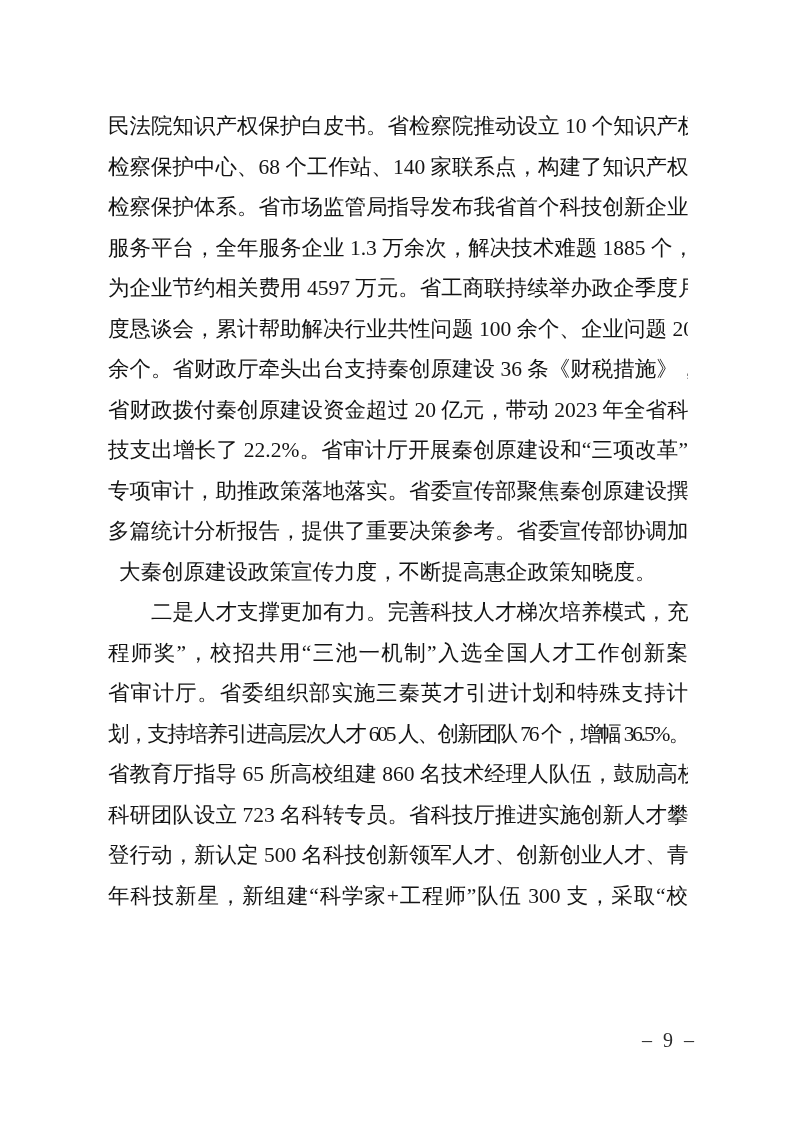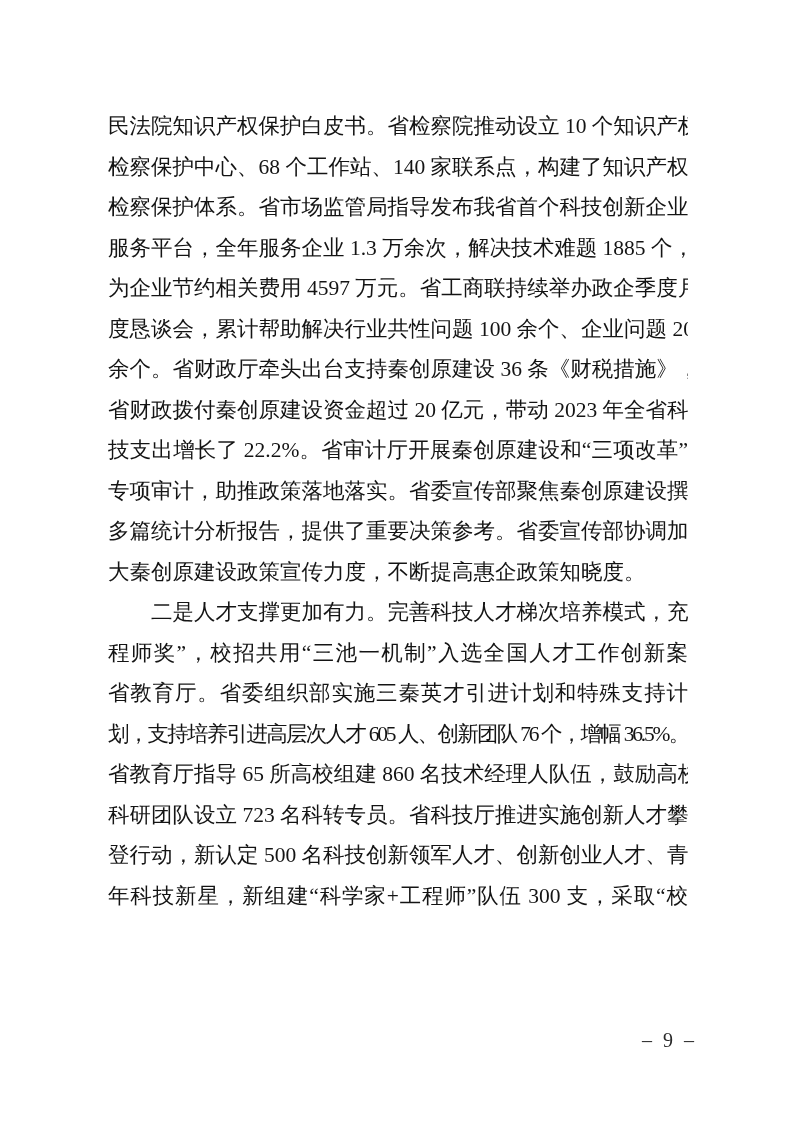--- a/index.html
+++ b/index.html
@@ -25,20 +25,21 @@
     height: 40.5px;
     line-height: 40.5px;
     white-space: nowrap;
     overflow: hidden;
     text-align: justify;
     text-align-last: justify;
     text-justify: inter-character;
   }
   .line.para-end {
     text-align-last: left;
+    margin-left: 11px;
   }
   .line.indent {
     text-indent: 43px;
   }
   .line.tight {
     letter-spacing: -2.2px;
   }
   .b {
     font-weight: 400;
     font-family: "Liberation Sans", "DejaVu Sans", sans-serif;
@@ -113,21 +114,21 @@
       <span class="b">二是人才支撑更加有力。</span><span>完善科技人才梯次培养模式，充</span>
     </div>
 
 
 
     <div class="line">
       <span>程师奖”，校招共用“三池一机制”入选全国人才工作创新案</span>
     </div>
 
     <div class="line">
-      <span>省教育厅。</span><span class="b">省委组织部</span><span>实施三秦英才引进计划和特殊支持计</span>
+      <span>省审计厅。</span><span class="b">省委组织部</span><span>实施三秦英才引进计划和特殊支持计</span>
     </div>
 
     <div class="line tight">
       <span>划，支持培养引进高层次人才 605 人、创新团队 76 个，增幅 36.5%。</span>
     </div>
 
     <div class="line">
       <span class="b">省教育厅</span><span>指导 65 所高校组建 860 名技术经理人队伍，鼓励高校</span>
     </div>
 

